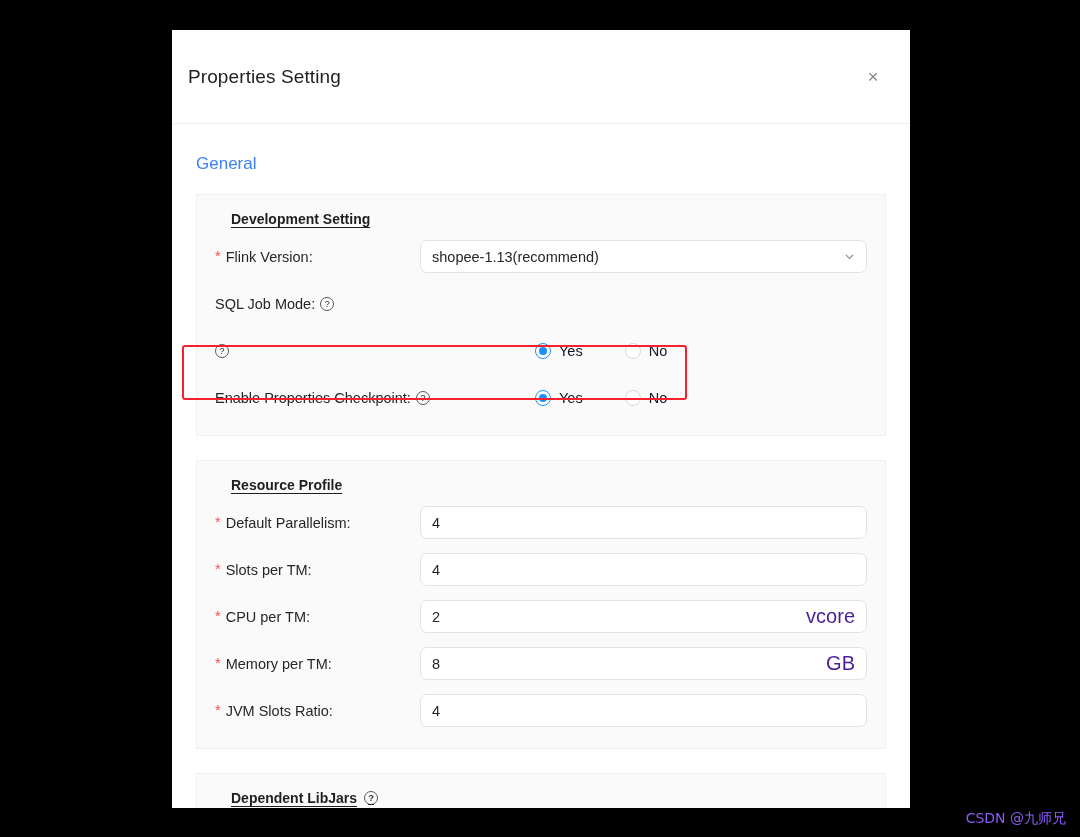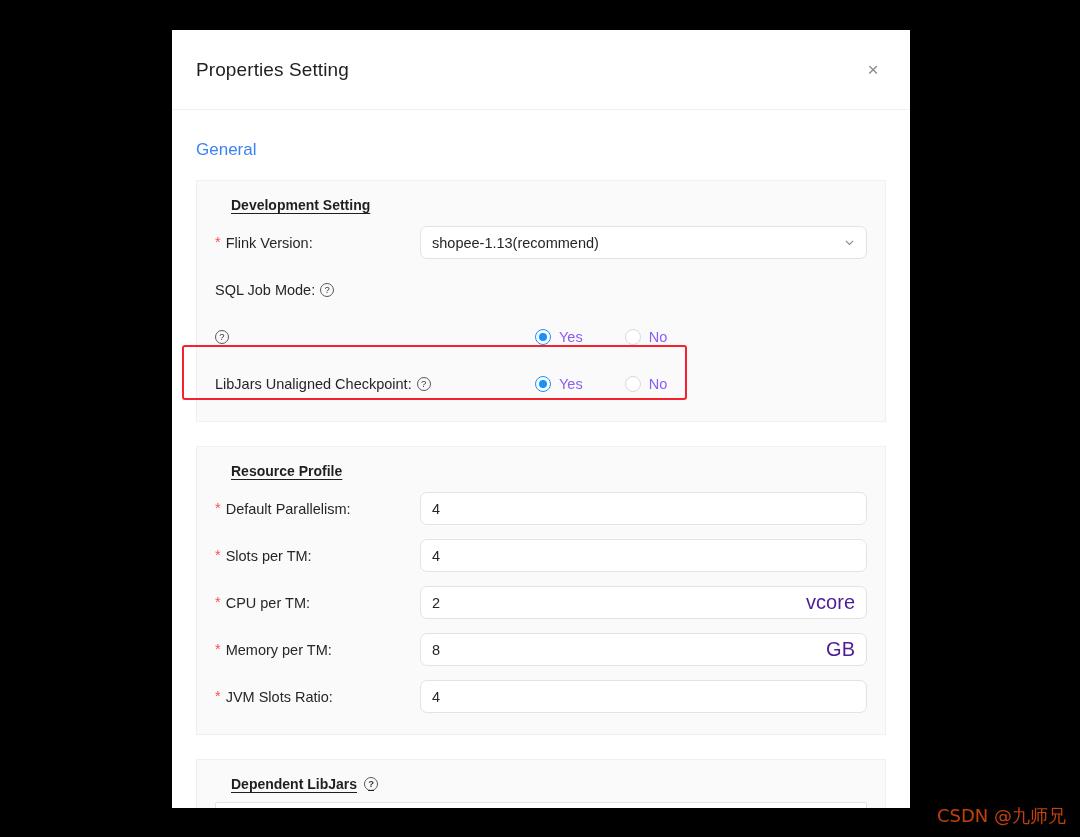--- a/index.html
+++ b/index.html
@@ -21,25 +21,25 @@
     position: absolute;
     left: 172px;
     top: 30px;
     width: 738px;
     height: 778px;
     background: #ffffff;
     overflow: hidden;
   }
 
   .modal-header {
-    height: 80px;
+    height: 94px;
     border-bottom: 1px solid #f0f0f0;
     display: flex;
     align-items: center;
-    padding: 0 24px 0 24px;
+    padding: 0 24px 0 16px;
   }
 
   .modal-title {
     font-size: 19px;
     color: #1f1f1f;
     font-weight: normal;
     letter-spacing: .1px;
   }
 
   .close-btn {
@@ -185,21 +185,21 @@
     content: "";
     position: absolute;
     left: 3px;
     top: 3px;
     width: 8px;
     height: 8px;
     border-radius: 50%;
     background: #1890ff;
   }
 
-  .radio-text { font-size: 14.5px; color: #8b5cf6; }
+  .radio-text { font-size: 14.5px; color: #0f172a; }
 
   
   .tag-field {
     background: #ffffff;
     border: 1px solid #e3e3e3;
     border-radius: 2px;
     min-height: 34px;
     display: flex;
     align-items: center;
     padding: 4px 8px;
@@ -228,22 +228,22 @@
     border: 2px solid #f5222d;
     border-radius: 3px;
     pointer-events: none;
   }
 
   
   #watermark {
     position: absolute;
     right: 14px;
     bottom: 9px;
-    color: #c2410c;
-    font-size: 18px;
+    color: #8b5cf6;
+    font-size: 14px;
     font-family: "DejaVu Sans", sans-serif;
   }
 </style>
 </head>
 <body>
 
 <div id="modal">
 
   <div class="modal-header">
     <div class="modal-title">Properties Setting</div>
@@ -290,21 +290,21 @@
           </label>
           <label class="radio">
             <span class="radio-mark"></span>
             <span class="radio-text">No</span>
           </label>
         </div>
       </div>
 
       <div class="form-row">
         <div class="form-label wide">
-          <span>LibJars Unaligned Checkpoint:</span>
+          <span>Enable Properties Checkpoint:</span>
           <span class="help-icon">?</span>
         </div>
         <div class="radio-group">
           <label class="radio checked">
             <span class="radio-mark"></span>
             <span class="radio-text">Yes</span>
           </label>
           <label class="radio">
             <span class="radio-mark"></span>
             <span class="radio-text">No</span>

